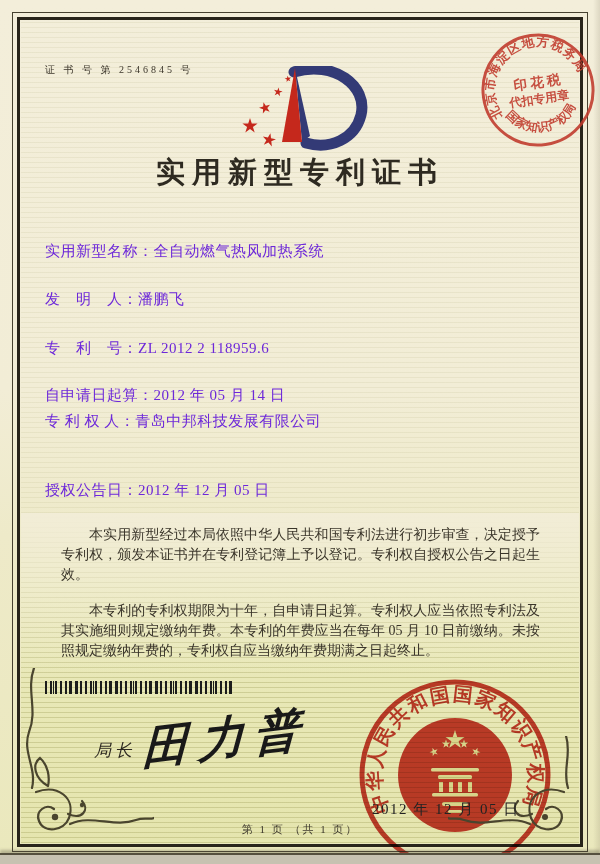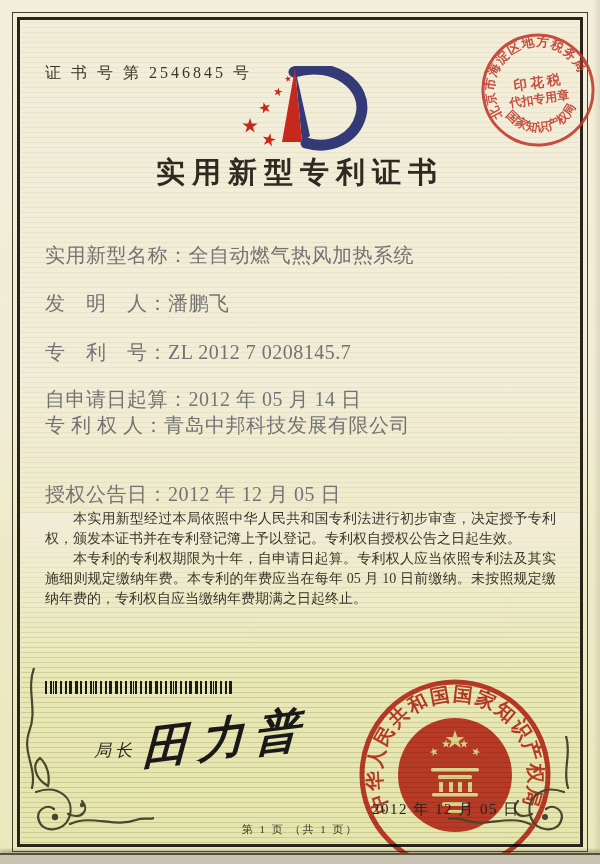--- a/index.html
+++ b/index.html
@@ -12,27 +12,27 @@
     background:linear-gradient(180deg,#f3eeda 0%,#f2edd6 45%,#eeeac9 62%,#eae8bc 100%);}
   .texture{position:absolute;inset:21px;opacity:.22;pointer-events:none;
     background:repeating-linear-gradient(0deg,rgba(150,148,88,.5) 0 1px,transparent 1px 5px);}
   .band{position:absolute;left:21px;right:21px;bottom:21px;height:330px;pointer-events:none;
     background:
       linear-gradient(180deg,rgba(242,237,215,1) 0%,rgba(242,237,215,0) 50%),
       repeating-linear-gradient(0deg,rgba(145,145,72,.30) 0 1.4px,rgba(0,0,0,0) 1.4px 5px),
       linear-gradient(180deg,#ecebc0,#e5e5ae);}
   .frame-outer{position:absolute;inset:12px;border:1.5px solid #46412f;}
   .frame-inner{position:absolute;inset:17px;border:3px solid #28241a;}
-  .cert-no{position:absolute;left:45px;top:63px;font-size:16px;letter-spacing:3px;color:#3c362b;}
+  .cert-no{position:absolute;left:45px;top:63px;font-size:10px;letter-spacing:3px;color:#3c362b;}
   .title{position:absolute;left:0;right:0;top:153px;text-align:center;
     font-size:29px;font-weight:bold;letter-spacing:7px;color:#2e2a21;}
-  .field{position:absolute;left:45px;width:512px;font-size:20px;color:#737373;letter-spacing:.5px;}
+  .field{position:absolute;left:45px;width:512px;font-size:15px;color:#6d28d9;letter-spacing:.5px;}
   .f1{top:242px}.f2{top:290px}.f3{top:339px}.f4{top:386px}.f5{top:412px}.f6{top:481px}
   .paras{position:absolute;left:45px;right:44px;top:509px;color:#3a352a;}
-  .paras p{margin:0;font-size:14px;line-height:20px;text-align:justify;text-indent:2em;}
+  .paras p{margin:16px;font-size:14px;line-height:20px;text-align:justify;text-indent:2em;}
   .barcode{position:absolute;left:45px;top:681px;width:187px;height:13px;
     background:
       repeating-linear-gradient(90deg,#1c1c1c 0 2px,transparent 2px 5px),
       repeating-linear-gradient(90deg,#1c1c1c 0 1px,transparent 1px 8px);}
   .sig-label{position:absolute;left:94px;top:739px;font-size:17px;letter-spacing:4px;color:#2c2820;font-style:italic;}
   .sig-name{position:absolute;left:142px;top:708px;font-size:46px;font-weight:bold;font-style:italic;
     color:#191919;transform:rotate(-7deg) skewX(-9deg);letter-spacing:10px;}
   .tax-stamp{position:absolute;left:476px;top:28px;width:124px;height:124px;
     transform:rotate(-8deg);opacity:.88;}
   .logo{position:absolute;left:232px;top:66px;width:138px;height:86px;}
@@ -90,21 +90,21 @@
     <use href="#star" transform="translate(46,26) scale(4.6) rotate(10)"></use>
     <use href="#star" transform="translate(56,13) scale(3.4) rotate(-10)"></use>
     <use href="#star" transform="translate(37,74) scale(7) rotate(12)"></use>
   </g>
 </svg>
 
 <div class="title">实用新型专利证书</div>
 
 <div class="field f1"><span>实用新型名称：</span><span>全自动燃气热风加热系统</span></div>
 <div class="field f2"><span>发　明　人：</span><span>潘鹏飞</span></div>
-<div class="field f3"><span>专　利　号：</span><span>ZL 2012 7 0208145.7</span></div>
+<div class="field f3"><span>专　利　号：</span><span>ZL 2012 2 118959.6</span></div>
 <div class="field f4"><span>自申请日起算：</span><span>2012 年 05 月 14 日</span></div>
 <div class="field f5"><span>专 利 权 人：</span><span>青岛中邦科技发展有限公司</span></div>
 <div class="field f6"><span>授权公告日：</span><span>2012 年 12 月 05 日</span></div>
 
 <div class="paras">
   <p>本实用新型经过本局依照中华人民共和国专利法进行初步审查，决定授予专利权，颁发本证书并在专利登记簿上予以登记。专利权自授权公告之日起生效。</p>
   <p>本专利的专利权期限为十年，自申请日起算。专利权人应当依照专利法及其实施细则规定缴纳年费。本专利的年费应当在每年 05 月 10 日前缴纳。未按照规定缴纳年费的，专利权自应当缴纳年费期满之日起终止。</p>
 </div>
 
 <div class="barcode"></div>

